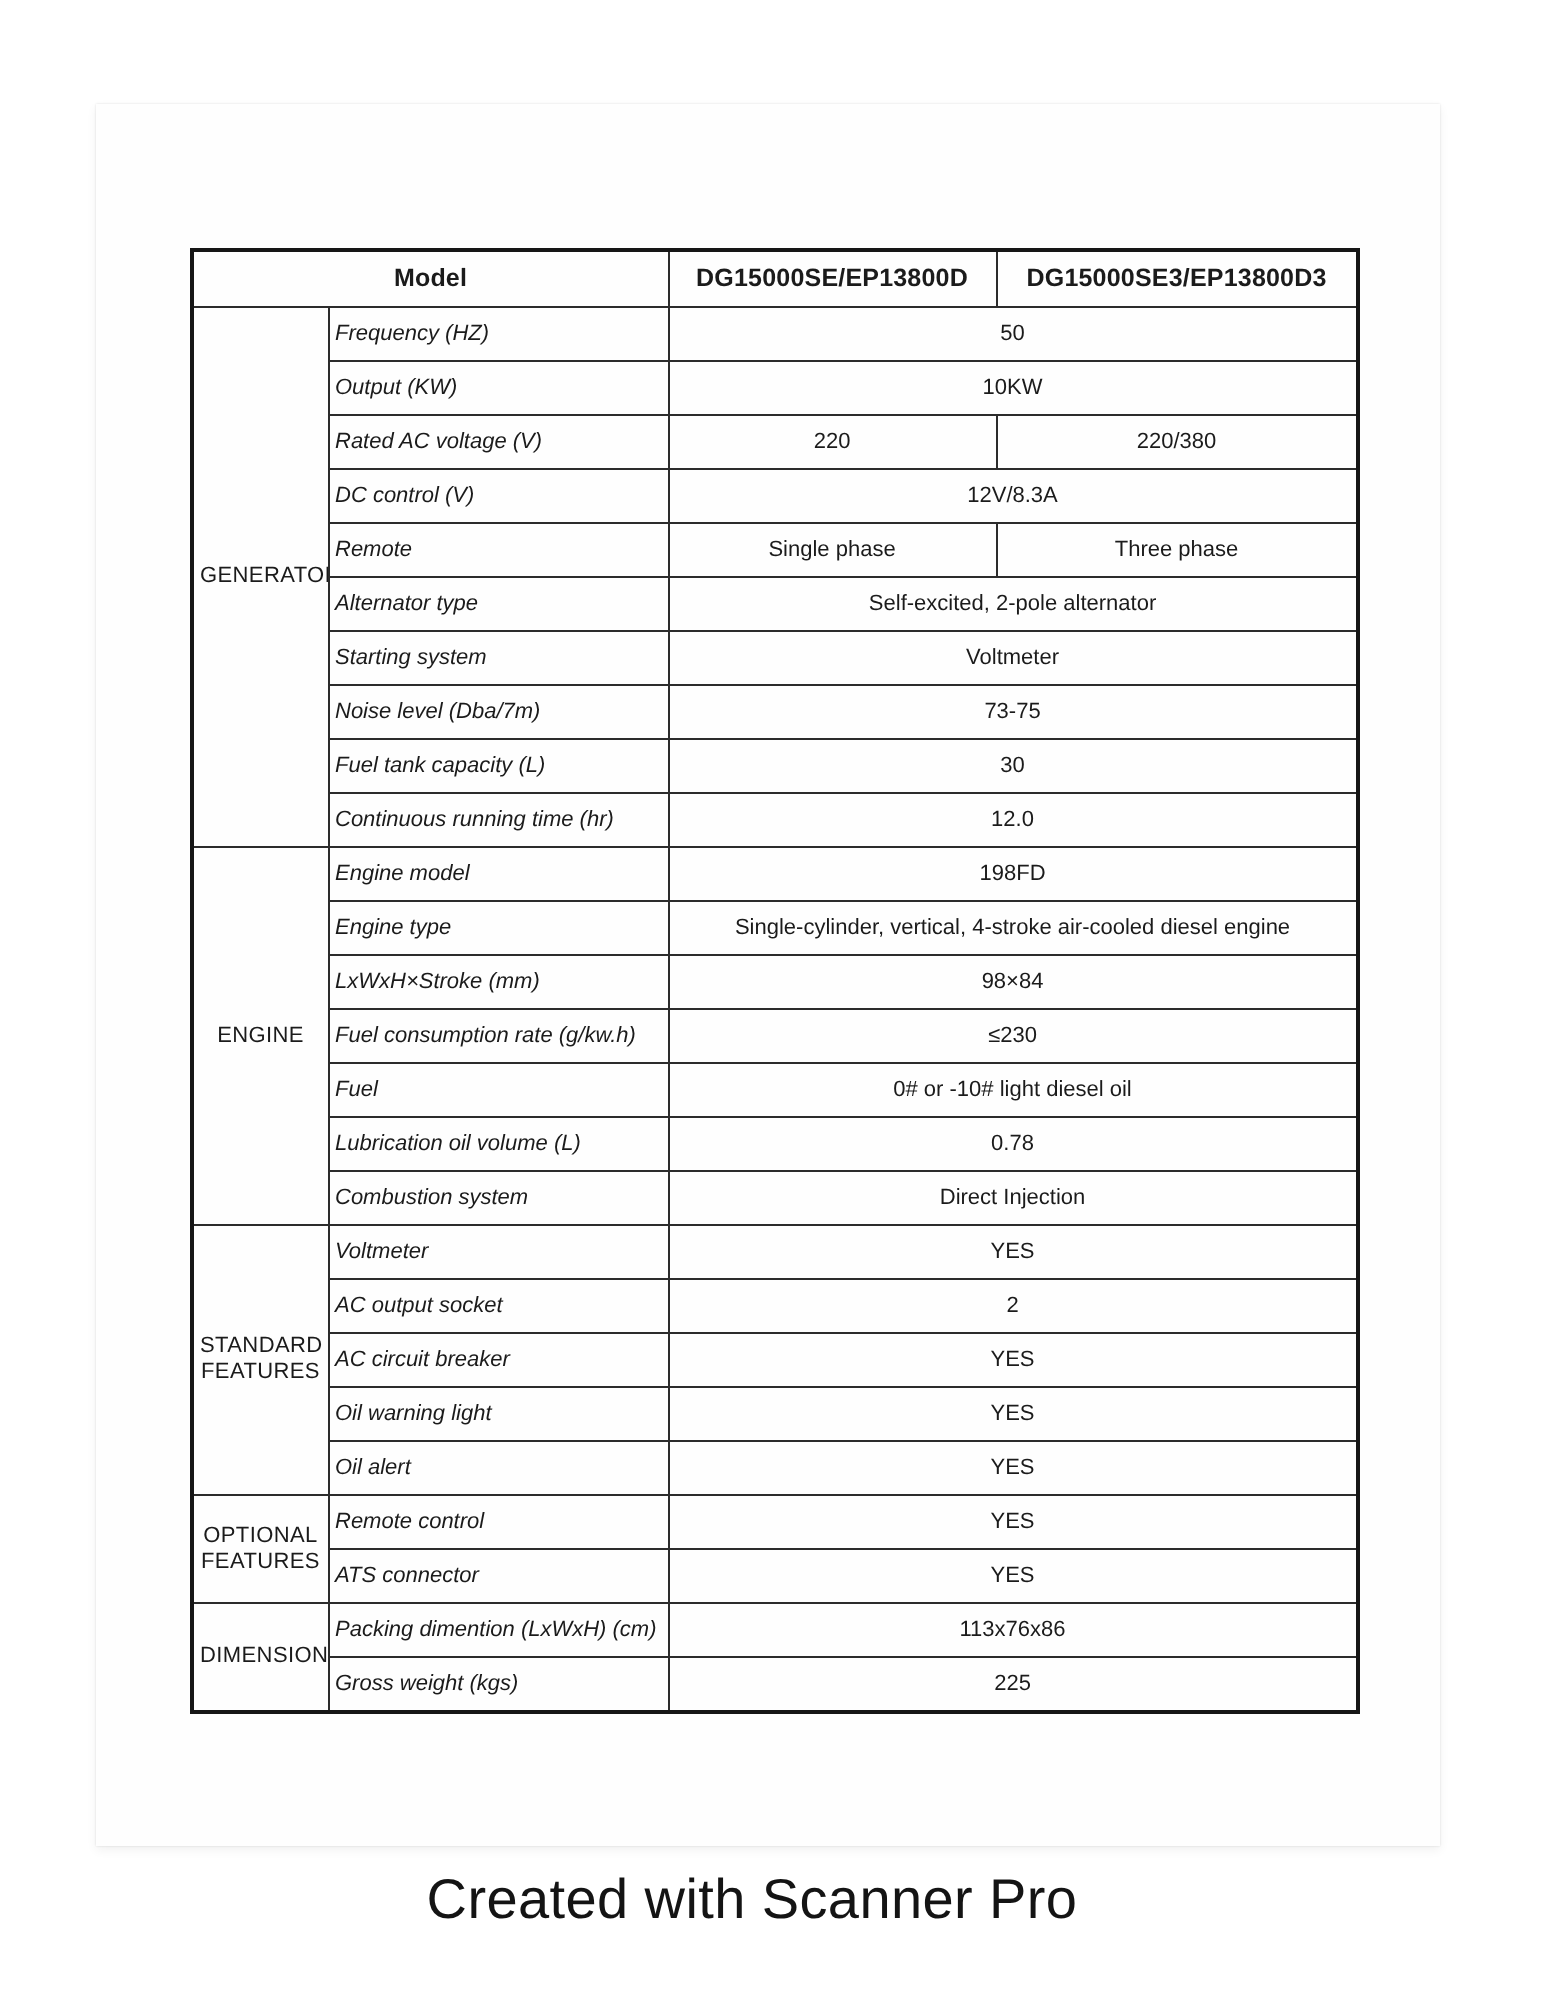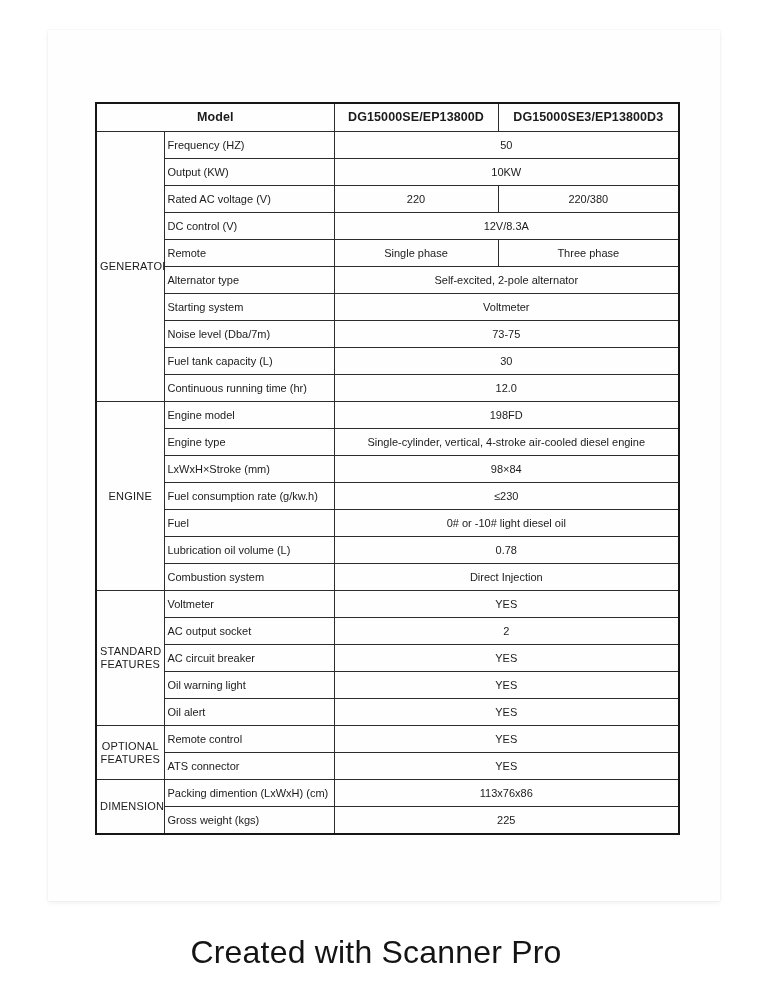--- a/index.html
+++ b/index.html
@@ -5,21 +5,21 @@
   html,body{margin:0;padding:0;}
   body{
     width:776px;height:1004px;
     background:#ffffff;
     position:relative;
     font-family:"Liberation Sans", sans-serif;
     overflow:hidden;
   }
   .scan-page{
     position:absolute;
-    left:48px;top:30px;
+    left:48px;top:52px;
     width:672px;height:871px;
     background:#fefefe;
     box-shadow:0 0 1px rgba(0,0,0,0.12), 0 2px 5px rgba(0,0,0,0.06);
   }
   table.spec{
     position:absolute;
     left:47px;top:72px;
     width:583px;
     border-collapse:collapse;
     table-layout:fixed;
@@ -41,28 +41,28 @@
     text-align:center;
     height:27px;
     letter-spacing:0.1px;
   }
   td.cat{
     text-align:center;
     font-size:10px;
     padding:0 2px;
     letter-spacing:0.2px;
   }
-  td.lab{ text-align:left; }
+  td.lab{ text-align:left;font-style:italic; }
   td.val{ text-align:center;margin-top:36px; }
   .footer-caption{
     position:absolute;
     top:934px;left:0;
     width:752px;
     text-align:center;
-    font-size:32px;
+    font-size:28px;
     color:#141414;
     letter-spacing:0.2px;
   }
 </style>
 </head>
 <body>
 
 <div class="scan-page">
   <table class="spec">
     <colgroup>

